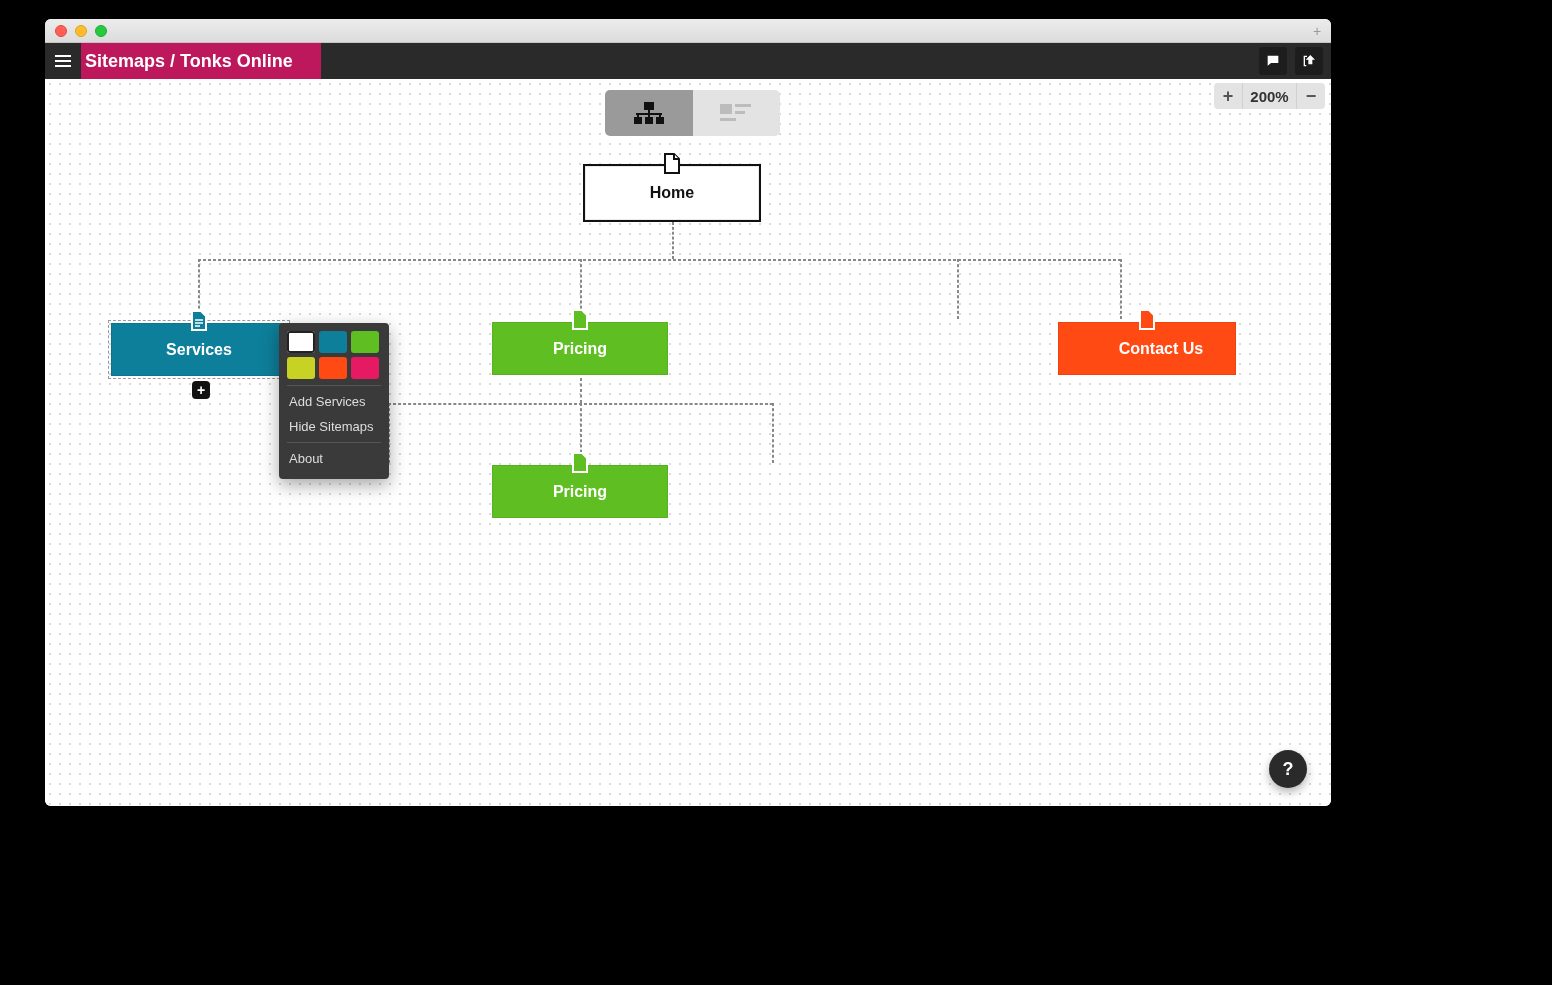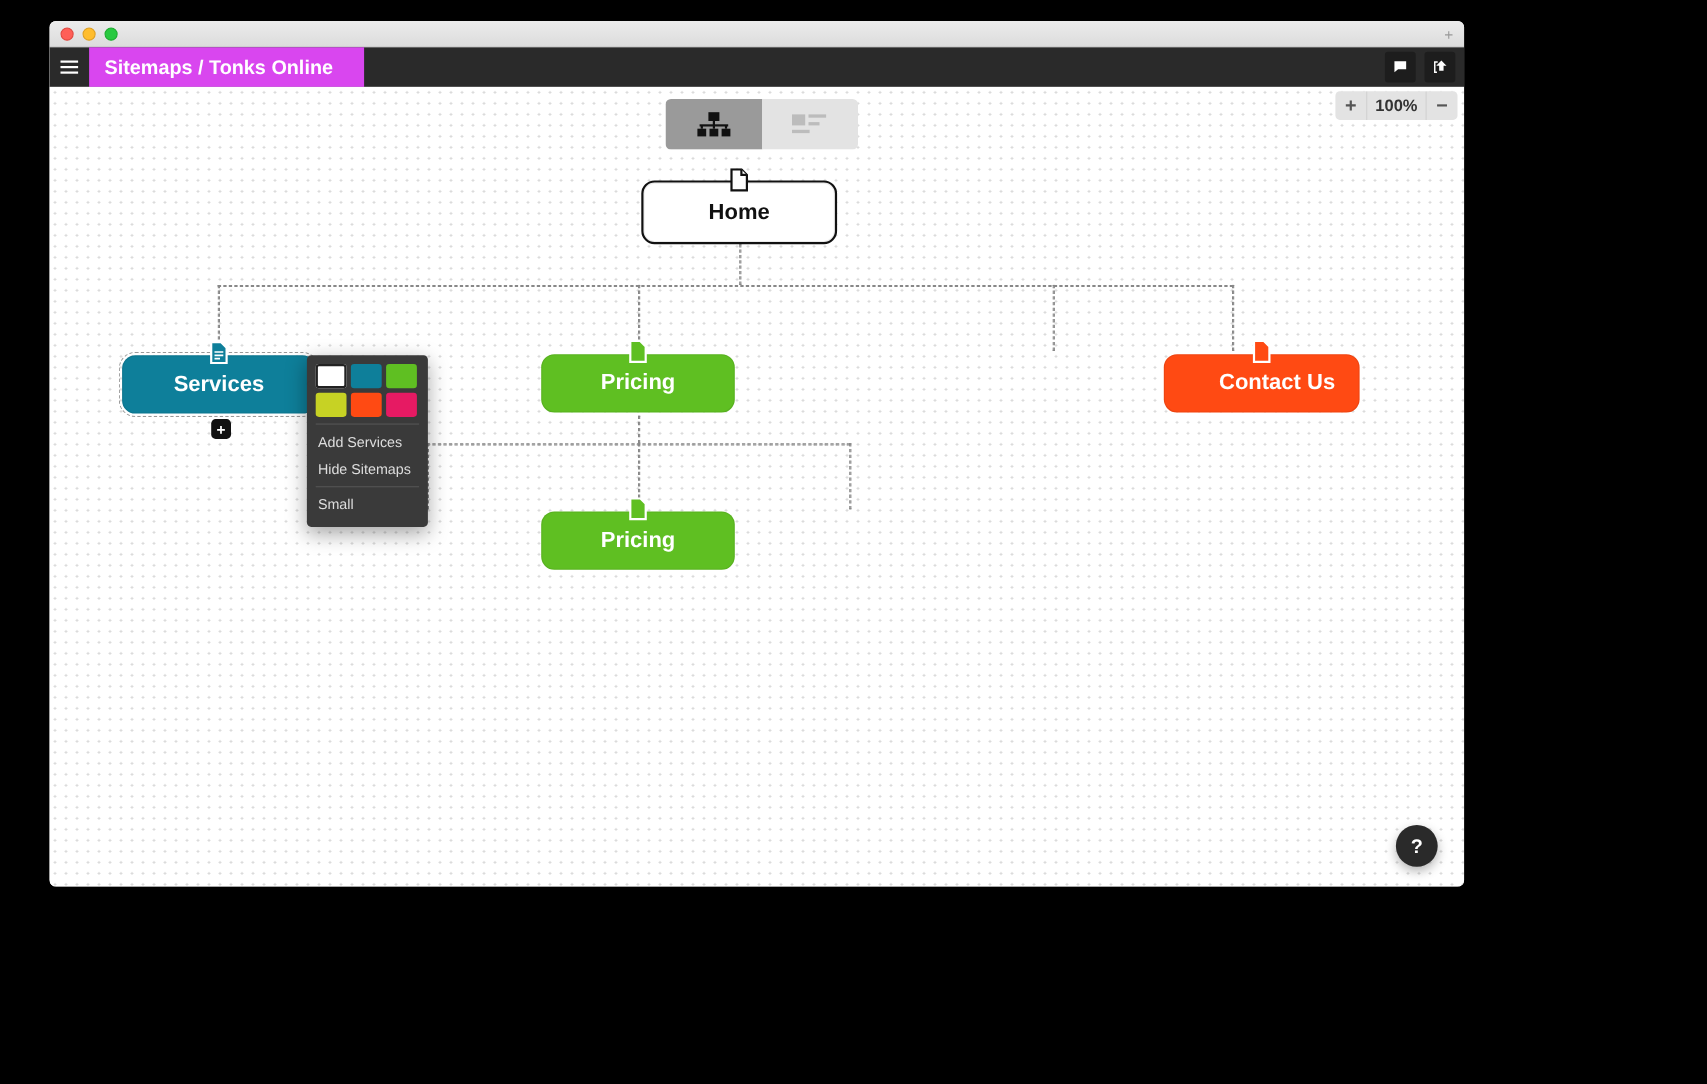--- a/index.html
+++ b/index.html
@@ -52,21 +52,21 @@
   }
   .menu-btn{
     width:36px;height:36px;display:flex;align-items:center;justify-content:center;
     cursor:pointer;
   }
   .hamburger{width:16px;height:2px;background:#fff;position:relative;}
   .hamburger::before,.hamburger::after{content:"";position:absolute;left:0;width:16px;height:2px;background:#fff;}
   .hamburger::before{top:-5px;}
   .hamburger::after{top:5px;}
   .breadcrumb{
-    height:36px; background:#d946ef; padding:0 28px 0 14px;
+    height:36px; background:#be185d; padding:0 28px 0 4px;
     display:flex; align-items:center; font-weight:700; font-size:18px;
   }
   .appbar-right{ position:absolute; right:8px; top:4px; display:flex; gap:8px;}
   .icon-btn{
     width:28px;height:28px;background:#1d1d1d;border-radius:3px;
     display:flex;align-items:center;justify-content:center;color:#fff;cursor:pointer;
   }
   
   .canvas{
     position:absolute; left:0; top:60px; right:0; bottom:0;
@@ -104,23 +104,23 @@
     background:#e3e3e3; border-radius:4px; overflow:hidden;
     font-size:15px; font-weight:600; color:#333;
   }
   .zoom div{height:26px;display:flex;align-items:center;justify-content:center;}
   .zoom .zb{width:28px;cursor:pointer;font-size:18px;font-weight:700;color:#555;}
   .zoom .zl{width:55px;border-left:1px solid rgba(0,0,0,0.08);border-right:1px solid rgba(0,0,0,0.08);}
   
   .node{
     position:absolute;
     height:53px;
-    border-radius:12px;
+    border-radius:0;
     display:flex;align-items:center;justify-content:center;
-    font-weight:700;font-size:20px;color:#fff;
+    font-weight:700;font-size:16px;color:#fff;
     box-shadow:0 0 0 1px rgba(0,0,0,0.08) inset;
   }
   .node.sel{outline:1px dashed rgba(0,0,0,0.4); outline-offset:2px;}
   .node .pagetab{
     position:absolute; top:-13px; left:50%; transform:translateX(-50%);
     width:18px;height:22px;
   }
   .page-ic svg{display:block;}
   .home{left:538px; top:85px; width:178px; height:58px; background:#fff; color:#111; border:2px solid #111;}
   .home .pagetab svg path{stroke:#111;fill:#fff;}
@@ -219,21 +219,21 @@
           <div class="sq"></div>
             <div class="ln l1"></div>
             <div class="ln l2"></div>
             <div class="ln l3"></div>
         </div>
       </div>
     </div>
 
     <div class="zoom">
       <div class="zb">+</div>
-      <div class="zl">100%</div>
+      <div class="zl">200%</div>
       <div class="zb">−</div>
     </div>
 
     <div class="conn v" style="left:627px; top:143px; height:37px;"></div>
     <div class="conn h" style="left:153px; top:180px; width:923px;"></div>
     <div class="conn v" style="left:153px; top:180px; height:60px;"></div>
     <div class="conn v" style="left:535px; top:180px; height:60px;"></div>
     <div class="conn v" style="left:912px; top:180px; height:60px;"></div>
     <div class="conn v" style="left:1075px; top:180px; height:60px;"></div>
 
@@ -299,21 +299,21 @@
         <div class="sw" style="background:#0e7f9a"></div>
         <div class="sw" style="background:#5fbf22"></div>
         <div class="sw" style="background:#c7d224"></div>
         <div class="sw" style="background:#ff4a13"></div>
         <div class="sw" style="background:#e61a63"></div>
       </div>
       <hr>
       <div class="mi">Add Services</div>
       <div class="mi">Hide Sitemaps</div>
       <hr>
-      <div class="mi">Small</div>
+      <div class="mi">About</div>
     </div>
 
     <div class="help">
       <span>?</span>
     </div>
 
   </div>
 
 </div>
 

